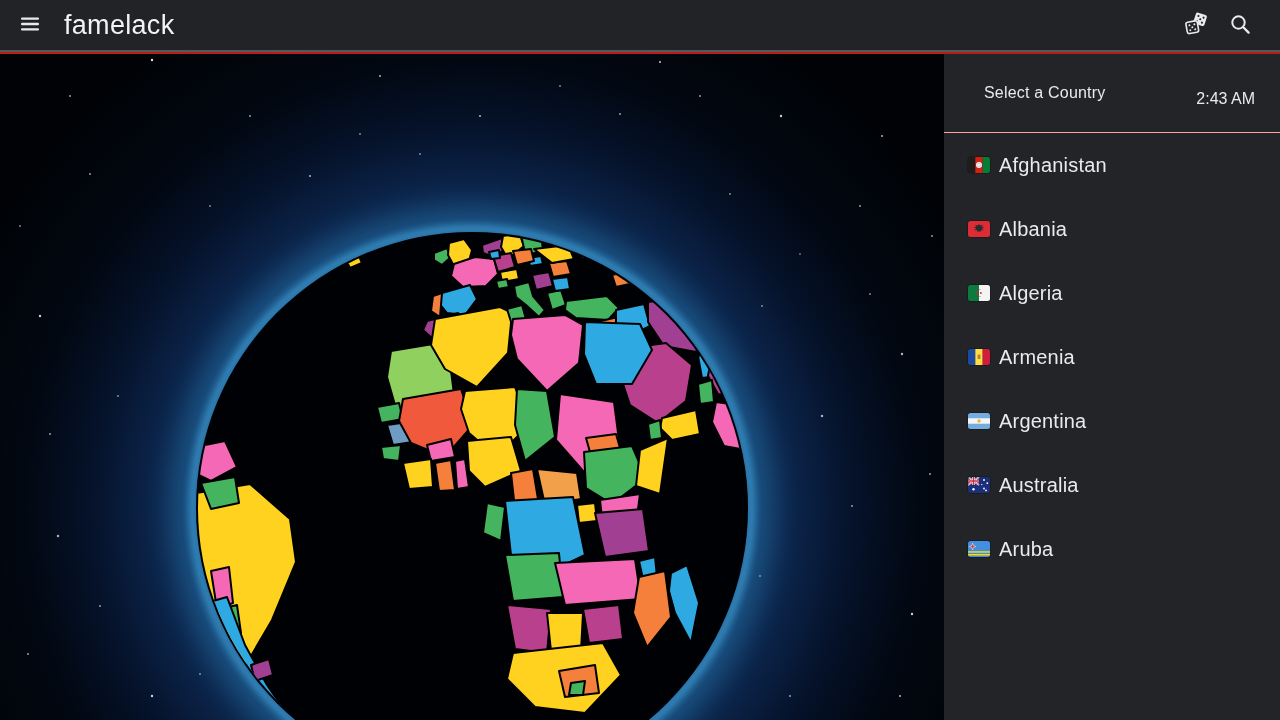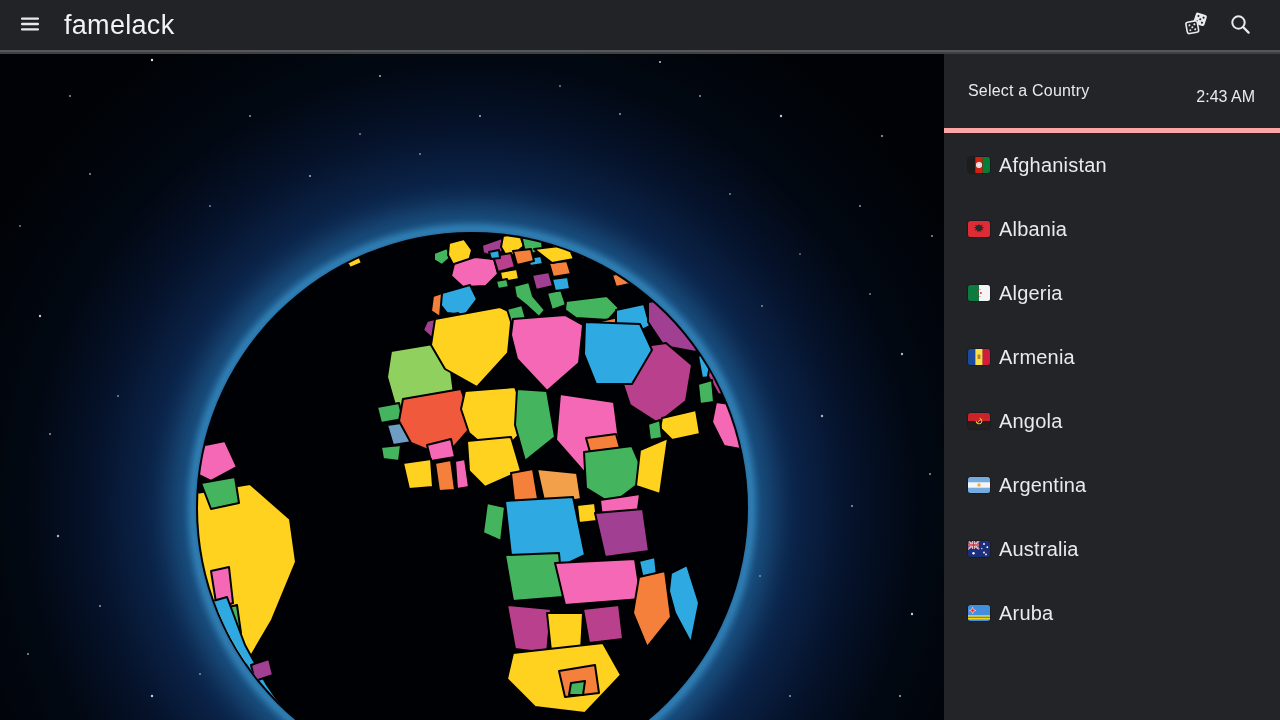--- a/index.html
+++ b/index.html
@@ -1,18 +1,18 @@
 <!DOCTYPE html>
 <html><head>
 <meta charset="utf-8">
 <style>
   * { margin:0; padding:0; box-sizing:border-box; }
   html,body { width:1280px; height:720px; overflow:hidden; background:#000; }
   body { font-family:"Liberation Sans","DejaVu Sans",sans-serif; }
-  .app { position:relative; width:1280px; height:593px; background:#404040; }
+  .app { position:relative; width:1280px; height:593px; background:#b91c1c; }
 
   
   .appbar {
     position:absolute; top:0; left:0; width:1280px; height:52px;
     background:#212327; border-bottom:2px solid #54575c;
     display:flex; align-items:center; padding:0 18px 0 8px;
   }
   .icon-btn {
     width:44px; height:44px; border:none; background:transparent; cursor:pointer;
     display:flex; align-items:center; justify-content:center; border-radius:50%;
@@ -29,21 +29,21 @@
   }
   .globe-area svg { display:block; }
 
   
   .panel {
     position:absolute; top:54px; left:944px; width:336px; height:666px;
     background:#232428; display:flex; flex-direction:column;
   }
   .panel-head {
     height:79px; flex:0 0 79px; display:flex; align-items:center;
-    padding:0 25px 0 24px; border-bottom:5px solid #fca5a5;
+    padding:0 25px 0 40px; border-bottom:1px solid #fca5a5;
   }
   .panel-title { color:#e8eaed; font-size:16px; font-weight:500; letter-spacing:0.2px; }
   .panel-time  { margin-left:auto; color:#e8eaed; font-size:16px; font-weight:400;margin-top:12px; }
 
   .country-list { list-style:none; }
   .country-item {
     height:64px; display:flex; align-items:center; gap:9px;
     padding-left:24px; cursor:pointer;
   }
   .flag { width:22px; height:16px; border-radius:2.5px; overflow:hidden; flex:0 0 22px; line-height:0;
@@ -322,31 +322,20 @@
           <svg width="22" height="16" viewBox="0 0 22 16">
             <rect width="7.33" height="16" fill="#1b4a9e"></rect>
               <rect x="7.33" width="7.34" height="16" fill="#fedf43"></rect>
               <rect x="14.67" width="7.33" height="16" fill="#d21c3e"></rect>
             <rect x="9.6" y="5.6" width="2.8" height="4.4" rx="0.6" fill="#b5803f"></rect>
           </svg>
         </span>
         <span class="country-name">Armenia</span>
       </li>
 
-      <li class="country-item">
-        <span class="flag">
-          <svg width="22" height="16" viewBox="0 0 22 16">
-            <rect width="22" height="8" fill="#cc2229"></rect>
-              <rect y="8" width="22" height="8" fill="#221f1f"></rect>
-            <circle cx="11" cy="8" r="2.9" fill="none" stroke="#f6c51e" stroke-width="1" stroke-dasharray="9 5"></circle>
-            <path d="M9.3 9.9 L13 6.1" stroke="#f6c51e" stroke-width="1"></path>
-          </svg>
-        </span>
-        <span class="country-name">Angola</span>
-      </li>
 
       <li class="country-item">
         <span class="flag">
           <svg width="22" height="16" viewBox="0 0 22 16">
             <rect width="22" height="16" fill="#74acdf"></rect>
               <rect y="5.3" width="22" height="5.4" fill="#f5f5f5"></rect>
             <circle cx="11" cy="8" r="1.7" fill="#f2b036"></circle>
           </svg>
         </span>
         <span class="country-name">Argentina</span>

